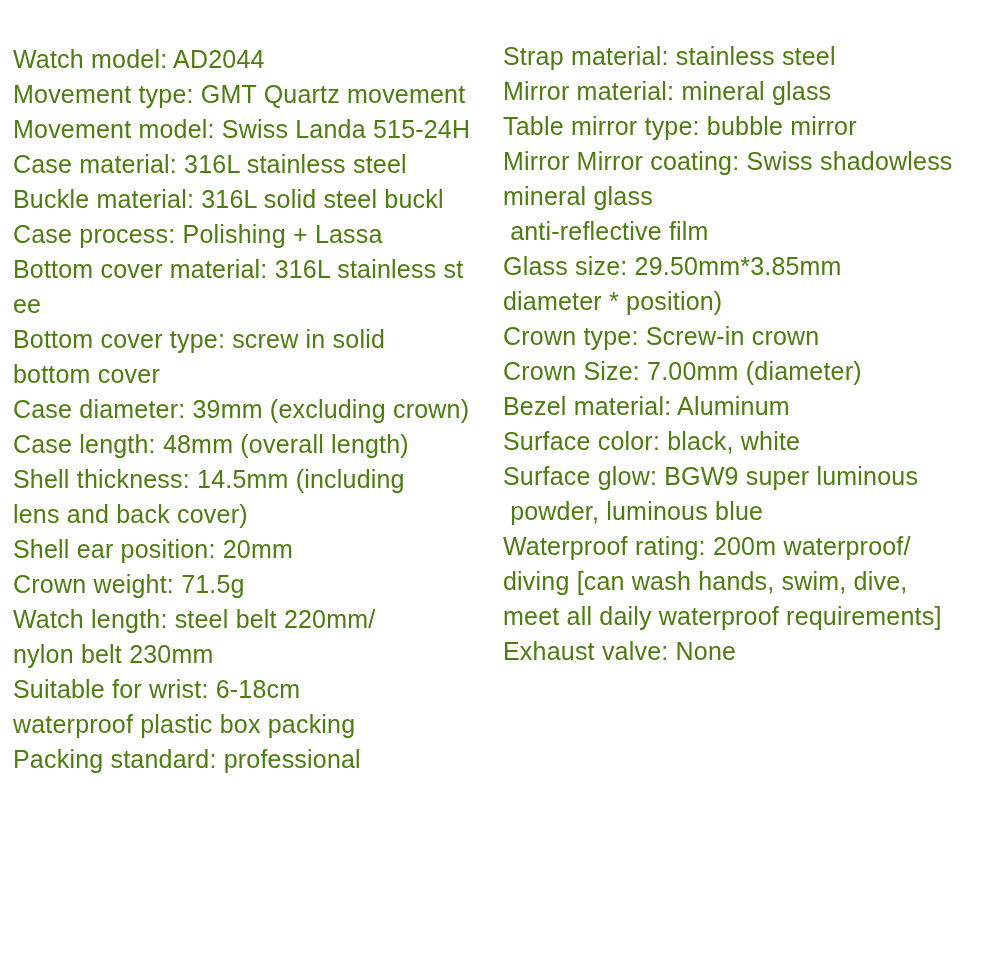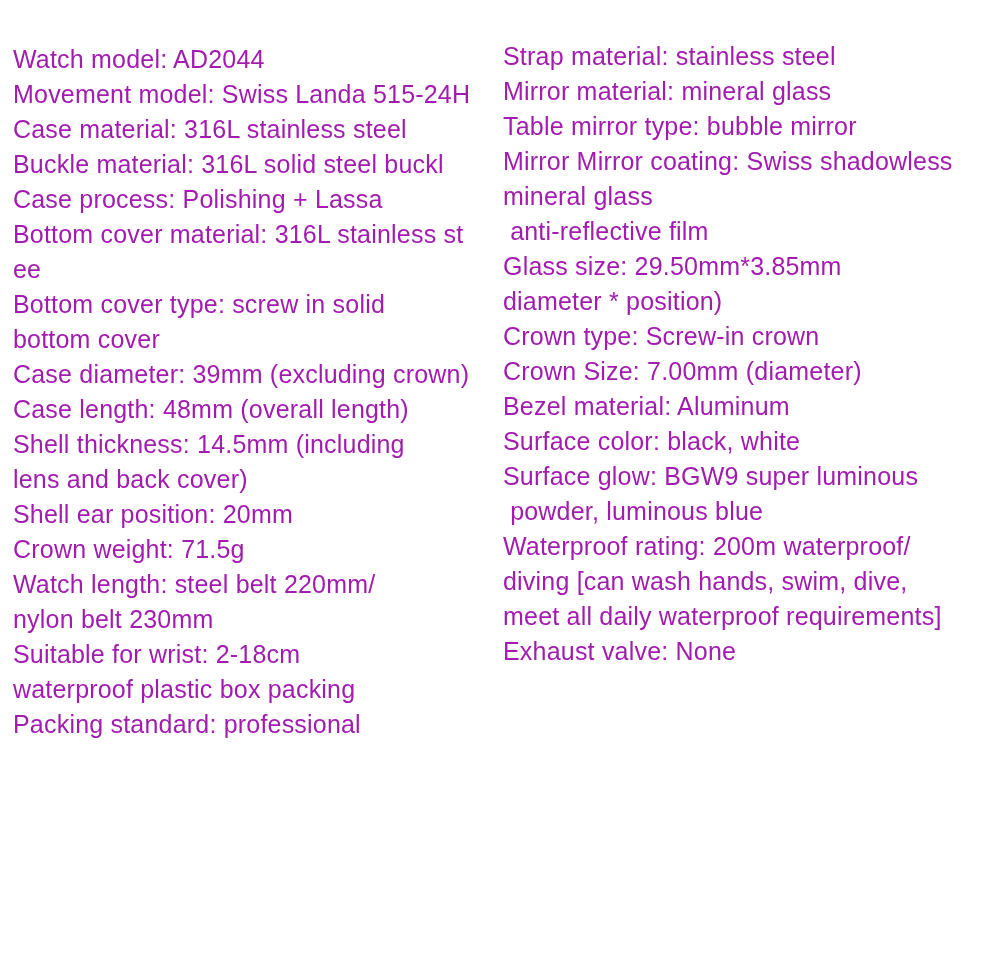--- a/index.html
+++ b/index.html
@@ -17,21 +17,21 @@
   .spec-sheet {
     position: absolute;
     top: 0;
     left: 0;
     width: 1000px;
     height: 969px;
     background: #ffffff;
   }
   .spec-col {
     position: absolute;
-    color: #a21caf;
+    color: #4d7c0f;
     font-size: 25px;
     line-height: 35px;
     font-weight: 400;
     letter-spacing: 0.2px;
   }
   .spec-col .line {
     white-space: pre;
     height: 35px;
   }
   .col-left {
@@ -45,37 +45,38 @@
     width: 497px;
   }
 </style>
 </head>
 <body>
 
 <div class="spec-sheet">
 
   <div class="spec-col col-left">
     <div class="line">Watch model: AD2044</div>
+    <div class="line">Movement type: GMT Quartz movement</div>
     <div class="line">Movement model: Swiss Landa 515-24H</div>
     <div class="line">Case material: 316L stainless steel</div>
     <div class="line">Buckle material: 316L solid steel buckl</div>
     <div class="line">Case process: Polishing + Lassa</div>
     <div class="line">Bottom cover material: 316L stainless st</div>
     <div class="line">ee</div>
     <div class="line">Bottom cover type: screw in solid</div>
     <div class="line">bottom cover</div>
     <div class="line">Case diameter: 39mm (excluding crown)</div>
     <div class="line">Case length: 48mm (overall length)</div>
     <div class="line">Shell thickness: 14.5mm (including</div>
     <div class="line">lens and back cover)</div>
     <div class="line">Shell ear position: 20mm</div>
     <div class="line">Crown weight: 71.5g</div>
     <div class="line">Watch length: steel belt 220mm/</div>
     <div class="line">nylon belt 230mm</div>
-    <div class="line">Suitable for wrist: 2-18cm</div>
+    <div class="line">Suitable for wrist: 6-18cm</div>
     <div class="line">waterproof plastic box packing</div>
     <div class="line">Packing standard: professional</div>
   </div>
 
   <div class="spec-col col-right">
     <div class="line">Strap material: stainless steel</div>
     <div class="line">Mirror material: mineral glass</div>
     <div class="line">Table mirror type: bubble mirror</div>
     <div class="line">Mirror Mirror coating: Swiss shadowless</div>
     <div class="line">mineral glass</div>

